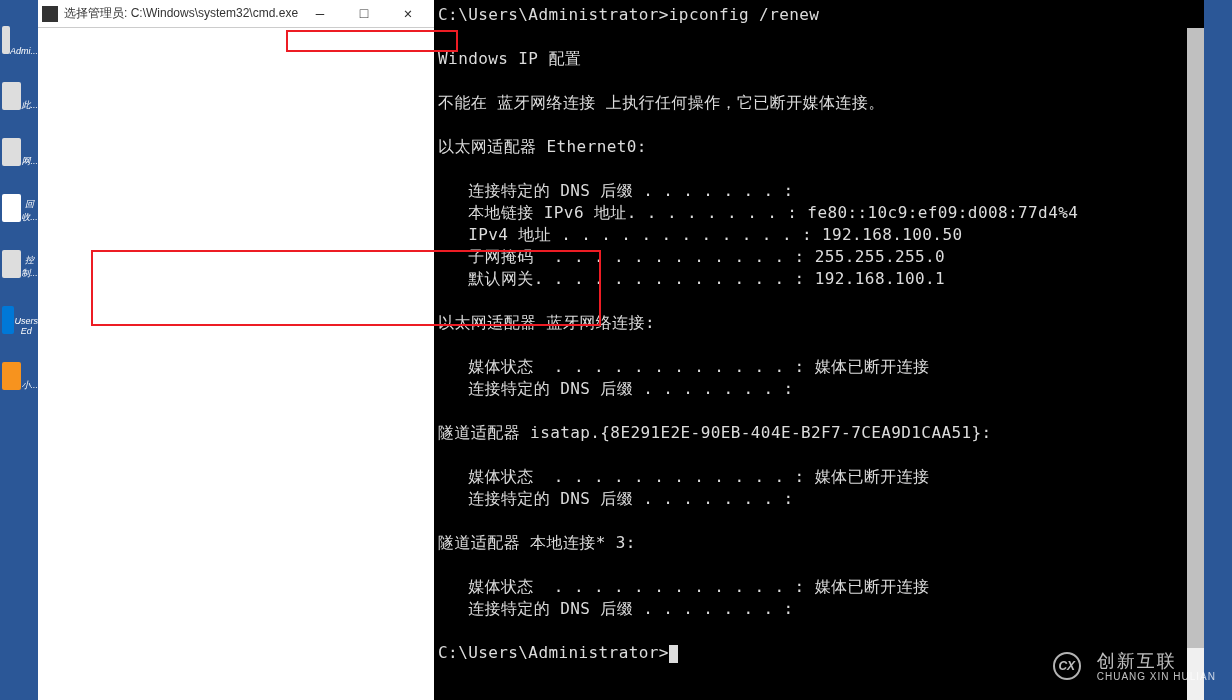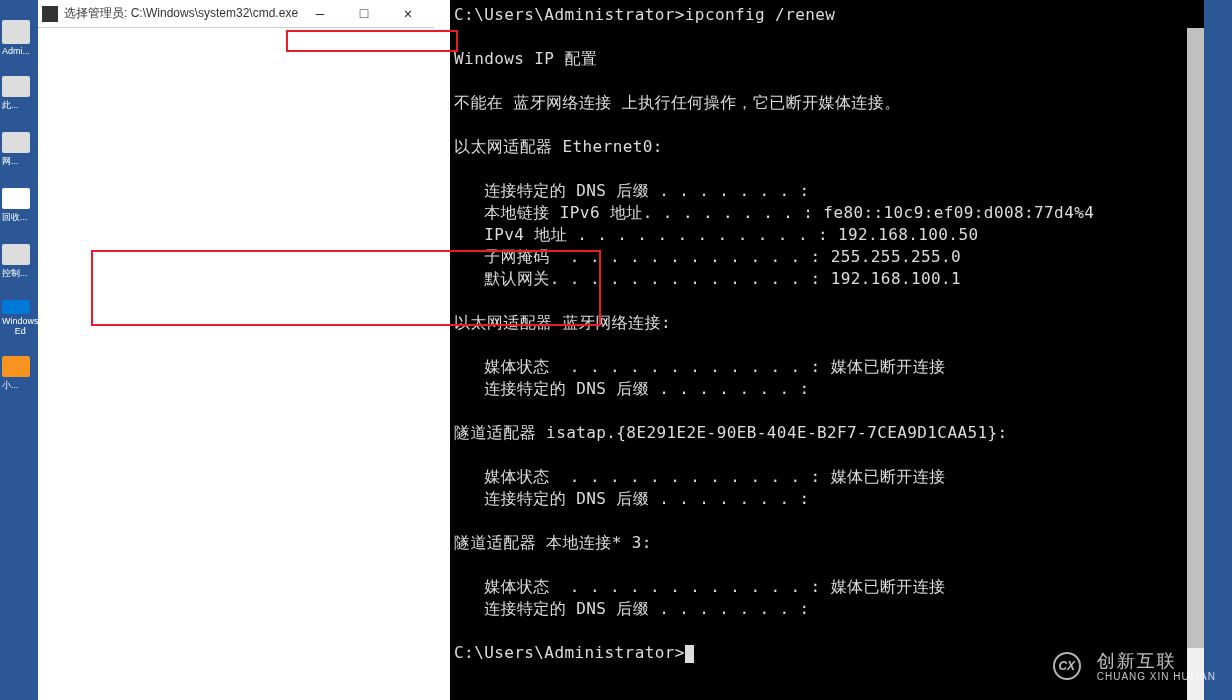--- a/index.html
+++ b/index.html
@@ -20,24 +20,25 @@
       left: 0;
       top: 0;
       width: 40px;
       height: 100%;
     }
     .desktop-icon {
       width: 36px;
       height: 36px;
       margin: 20px 2px;
       display: flex;
-      flex-direction: column;
-      align-items: flex-start;
+      flex-direction: row;
+      align-items: flex-end;
       color: white;
       font-size: 10px;
+      font-style: italic;
     }
     .icon-img {
       width: 28px;
       height: 28px;
       background: #ddd;
       border-radius: 2px;
       margin-bottom: 2px;
     }
     .desktop-label {
       font-size: 9px;
@@ -93,21 +94,20 @@
       flex: 1;
       background: #000000;
       color: #dcdcdc;
       padding: 4px 4px 4px 4px;
       font-size: 16px;
       line-height: 22px;
       font-family: "NSimSun", "SimSun", "Consolas", monospace;
       position: relative;
       overflow: hidden;
       letter-spacing: 0.4px;
-      margin-left: 16px;
     }
     .scrollbar {
       position: absolute;
       right: 0;
       top: 28px;
       width: 17px;
       height: calc(100% - 28px);
       background: #f0f0f0;
     }
     .scroll-thumb {
@@ -205,21 +205,21 @@
   <div class="desktop-icon">
       <div class="icon-img" style="background:#fff"></div>
       <span class="desktop-label">回收...</span>
     </div>
   <div class="desktop-icon">
       <div class="icon-img"></div>
       <span class="desktop-label">控制...</span>
     </div>
   <div class="desktop-icon">
       <div class="icon-img" style="background:#0078d7"></div>
-      <span class="desktop-label">Windows
+      <span class="desktop-label">Users
 Ed</span>
     </div>
   <div class="desktop-icon">
       <div class="icon-img" style="background:#f7931e"></div>
       <span class="desktop-label">小...</span>
     </div>
 </div>
 
 <div class="cmd-window">
   <div class="title-bar">

